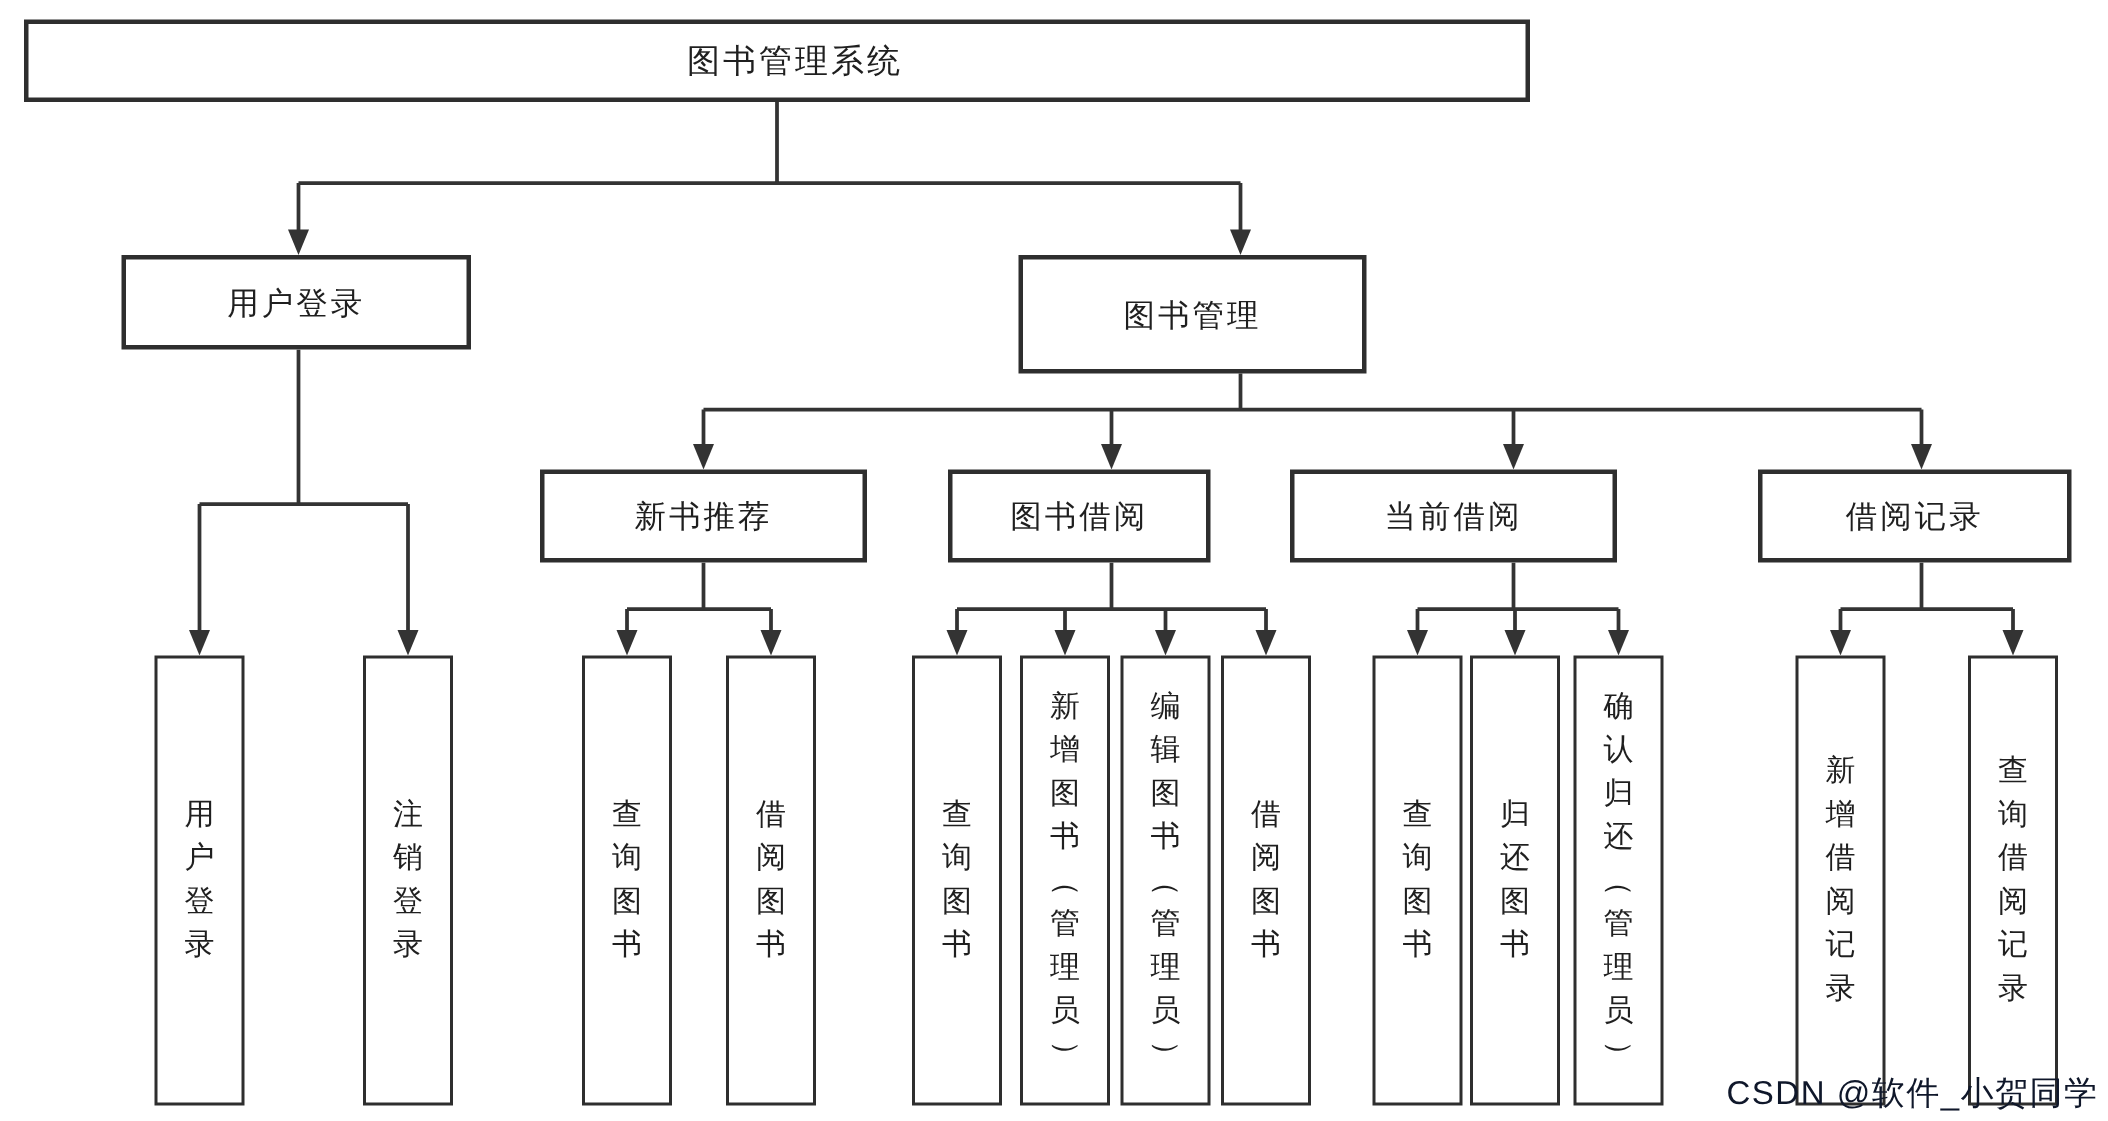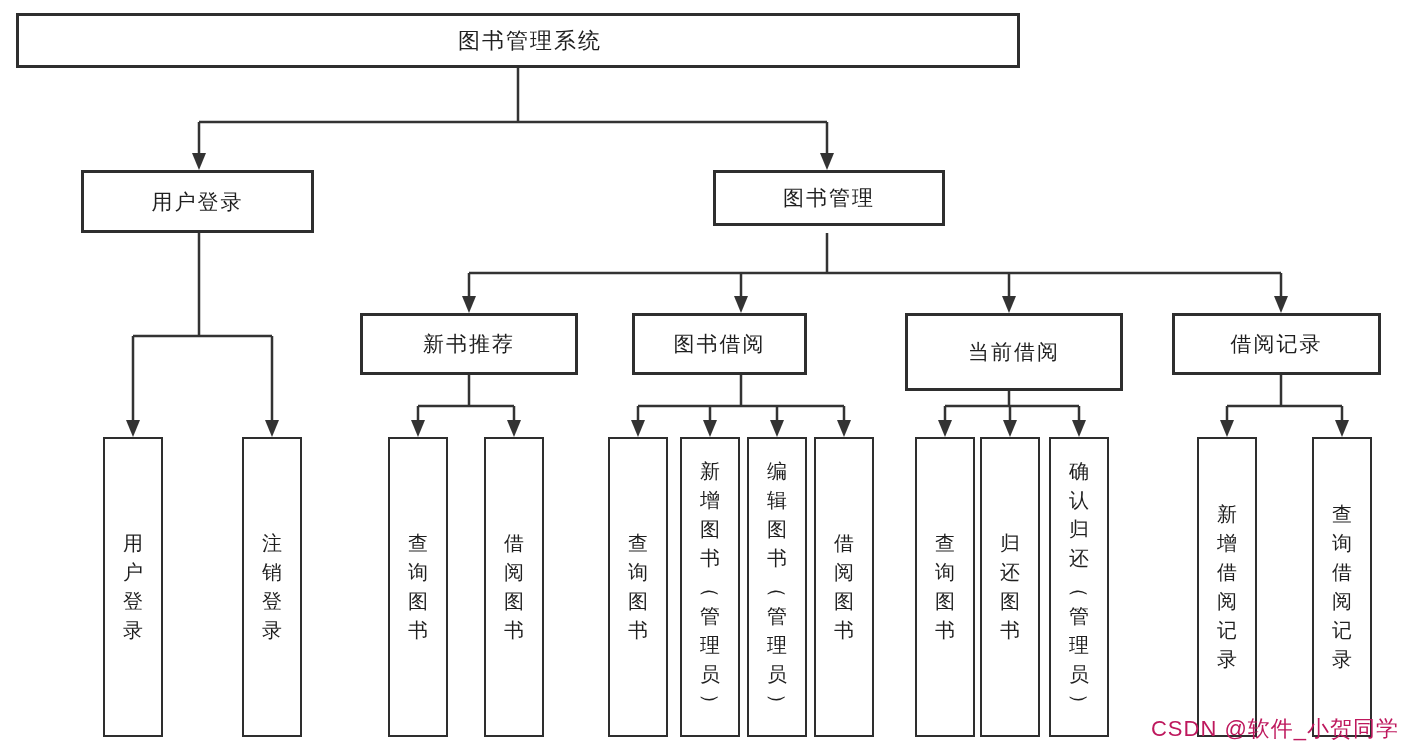--- a/index.html
+++ b/index.html
@@ -65,31 +65,31 @@
     </g>
   </svg>
 
   <div class="box" style="left:16px;top:13px;width:1004px;height:55px">
     <span class="lbl root-lbl">图书管理系统</span>
   </div>
 
   <div class="box" style="left:81px;top:170px;width:233px;height:63px">
     <span class="lbl">用户登录</span>
   </div>
-  <div class="box" style="left:713px;top:170px;width:232px;height:56px">
+  <div class="box" style="left:679px;top:170px;width:232px;height:79px">
     <span class="lbl">图书管理</span>
   </div>
 
   <div class="box" style="left:360px;top:313px;width:218px;height:62px">
     <span class="lbl">新书推荐</span>
   </div>
   <div class="box" style="left:632px;top:313px;width:175px;height:62px">
     <span class="lbl">图书借阅</span>
   </div>
-  <div class="box" style="left:905px;top:313px;width:218px;height:78px">
+  <div class="box" style="left:860px;top:313px;width:218px;height:62px">
     <span class="lbl">当前借阅</span>
   </div>
   <div class="box" style="left:1172px;top:313px;width:209px;height:62px">
     <span class="lbl">借阅记录</span>
   </div>
 
   <div class="box leaf" style="left:103px;top:437px;width:60px;height:300px">
     <span class="vlbl">
         <span class="vchar">用</span>
         <span class="vchar">户</span>
@@ -210,15 +210,15 @@
     <span class="vlbl">
         <span class="vchar">查</span>
         <span class="vchar">询</span>
         <span class="vchar">借</span>
         <span class="vchar">阅</span>
         <span class="vchar">记</span>
         <span class="vchar">录</span>
       </span>
   </div>
 
-  <div class="watermark" style="color: #be185d;">CSDN @软件_小贺同学</div>
+  <div class="watermark" style="color: #0f172a;">CSDN @软件_小贺同学</div>
 
 </div>
 
 </body></html>

